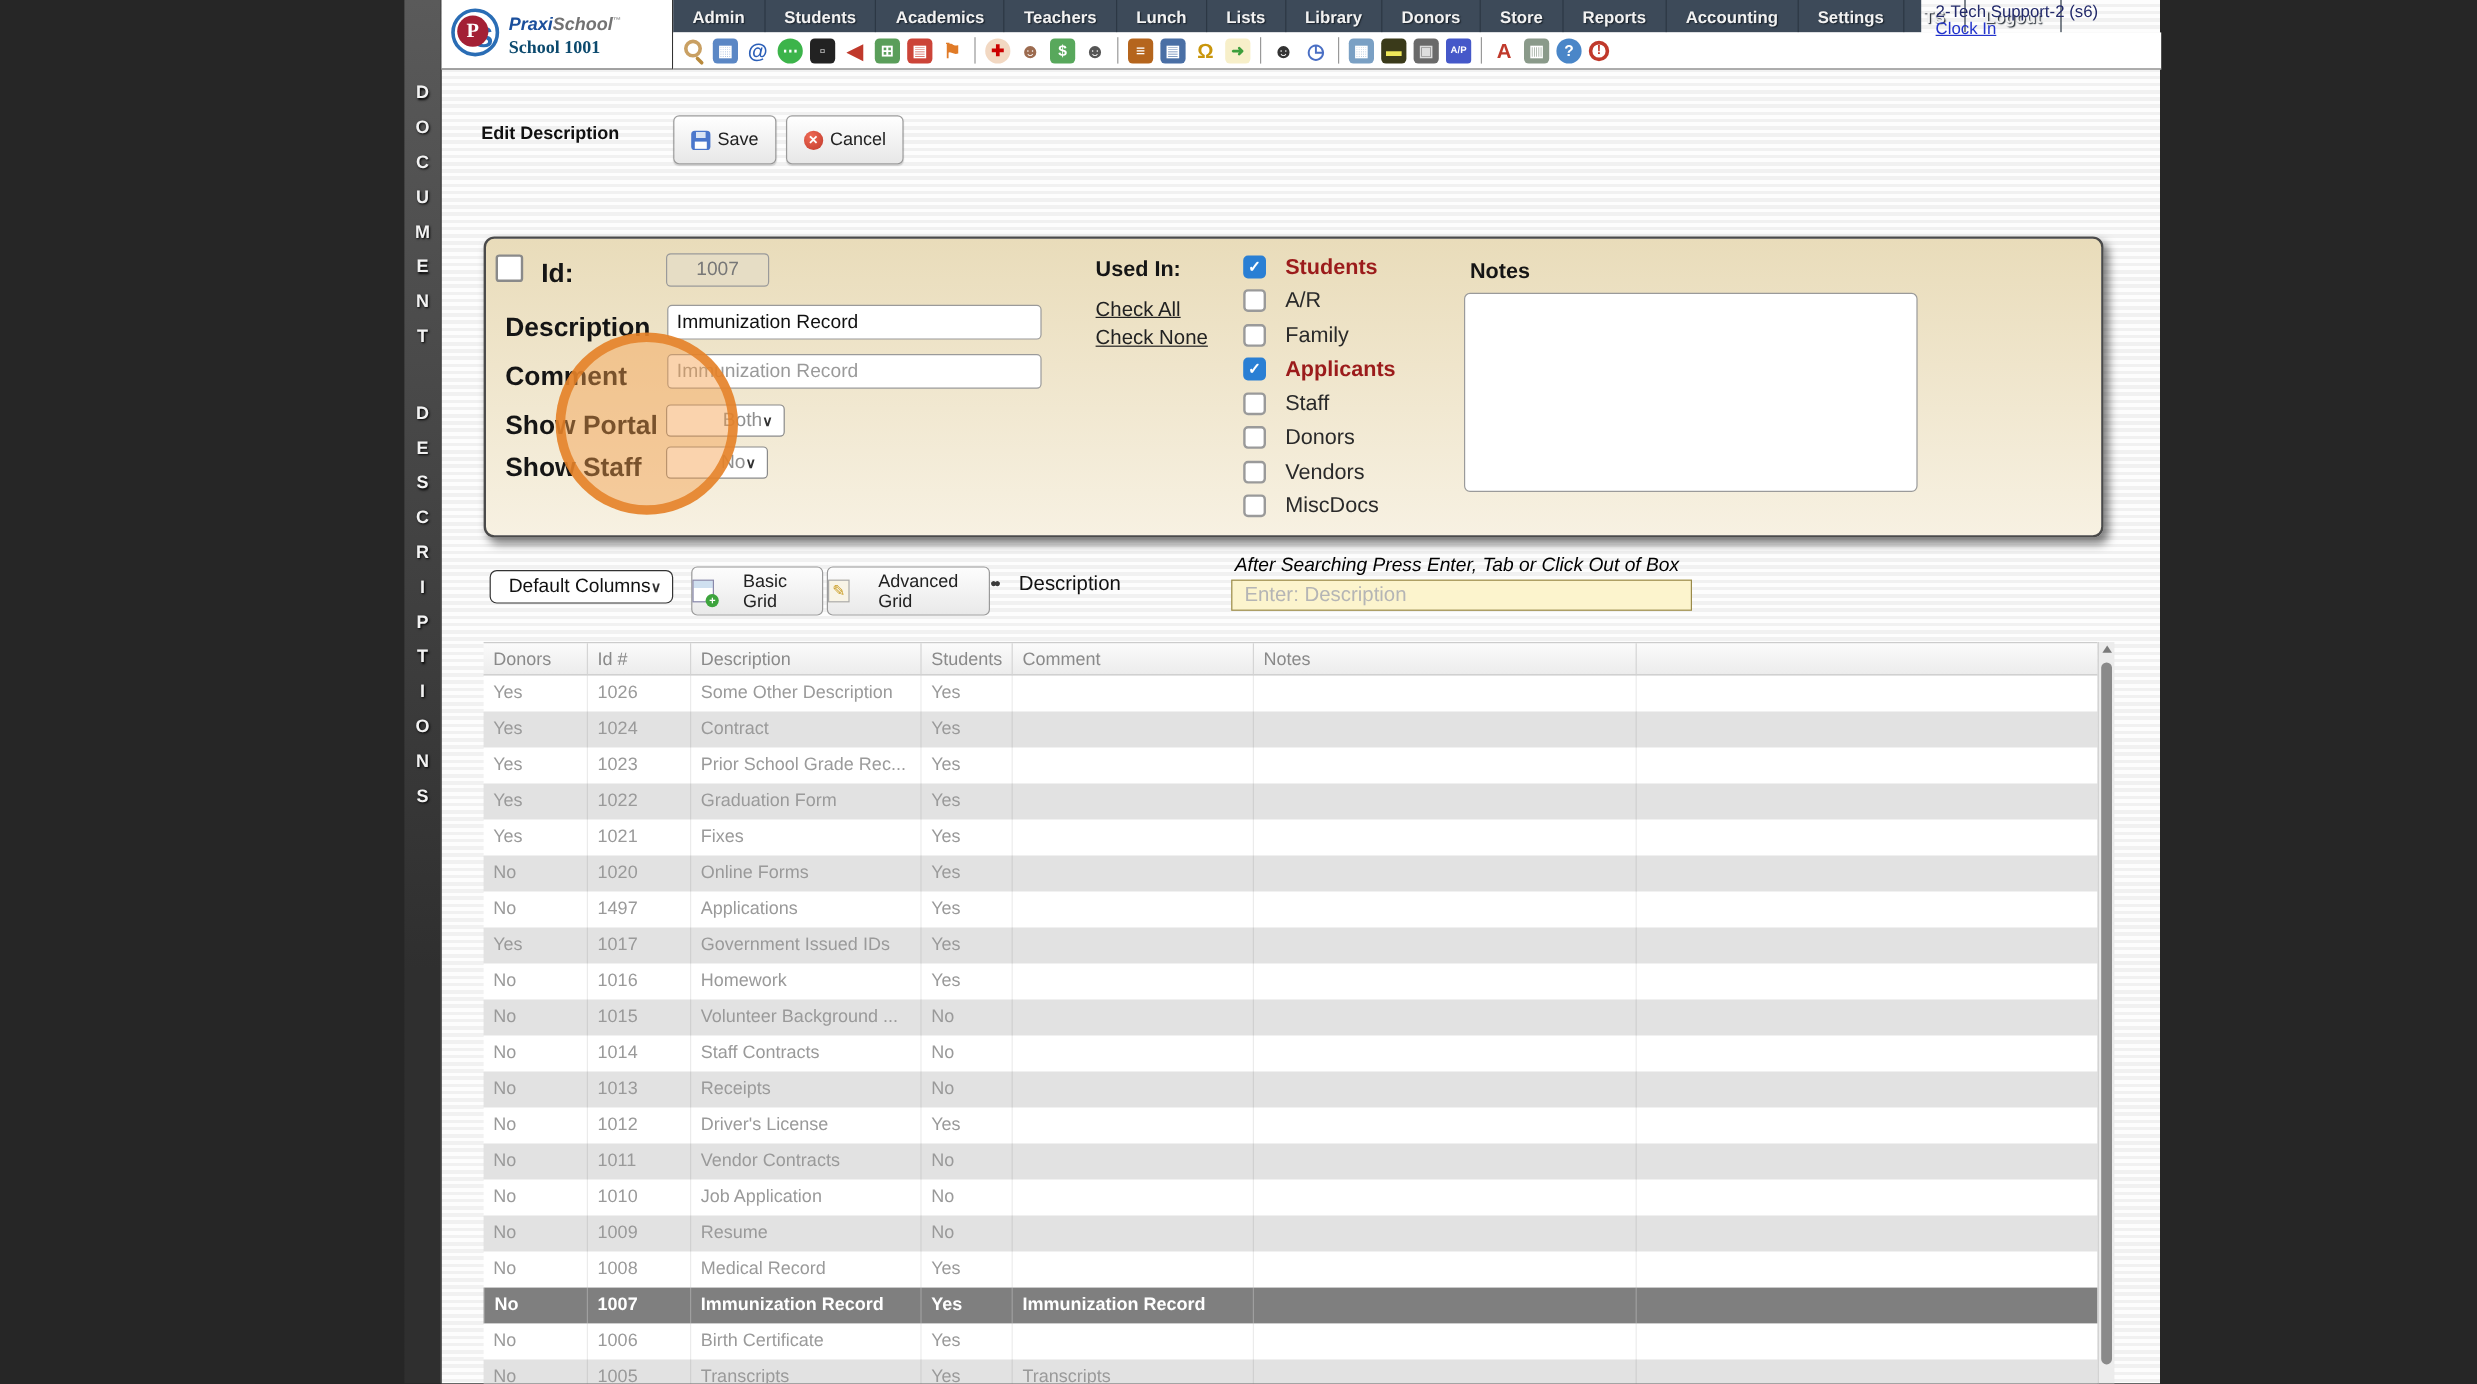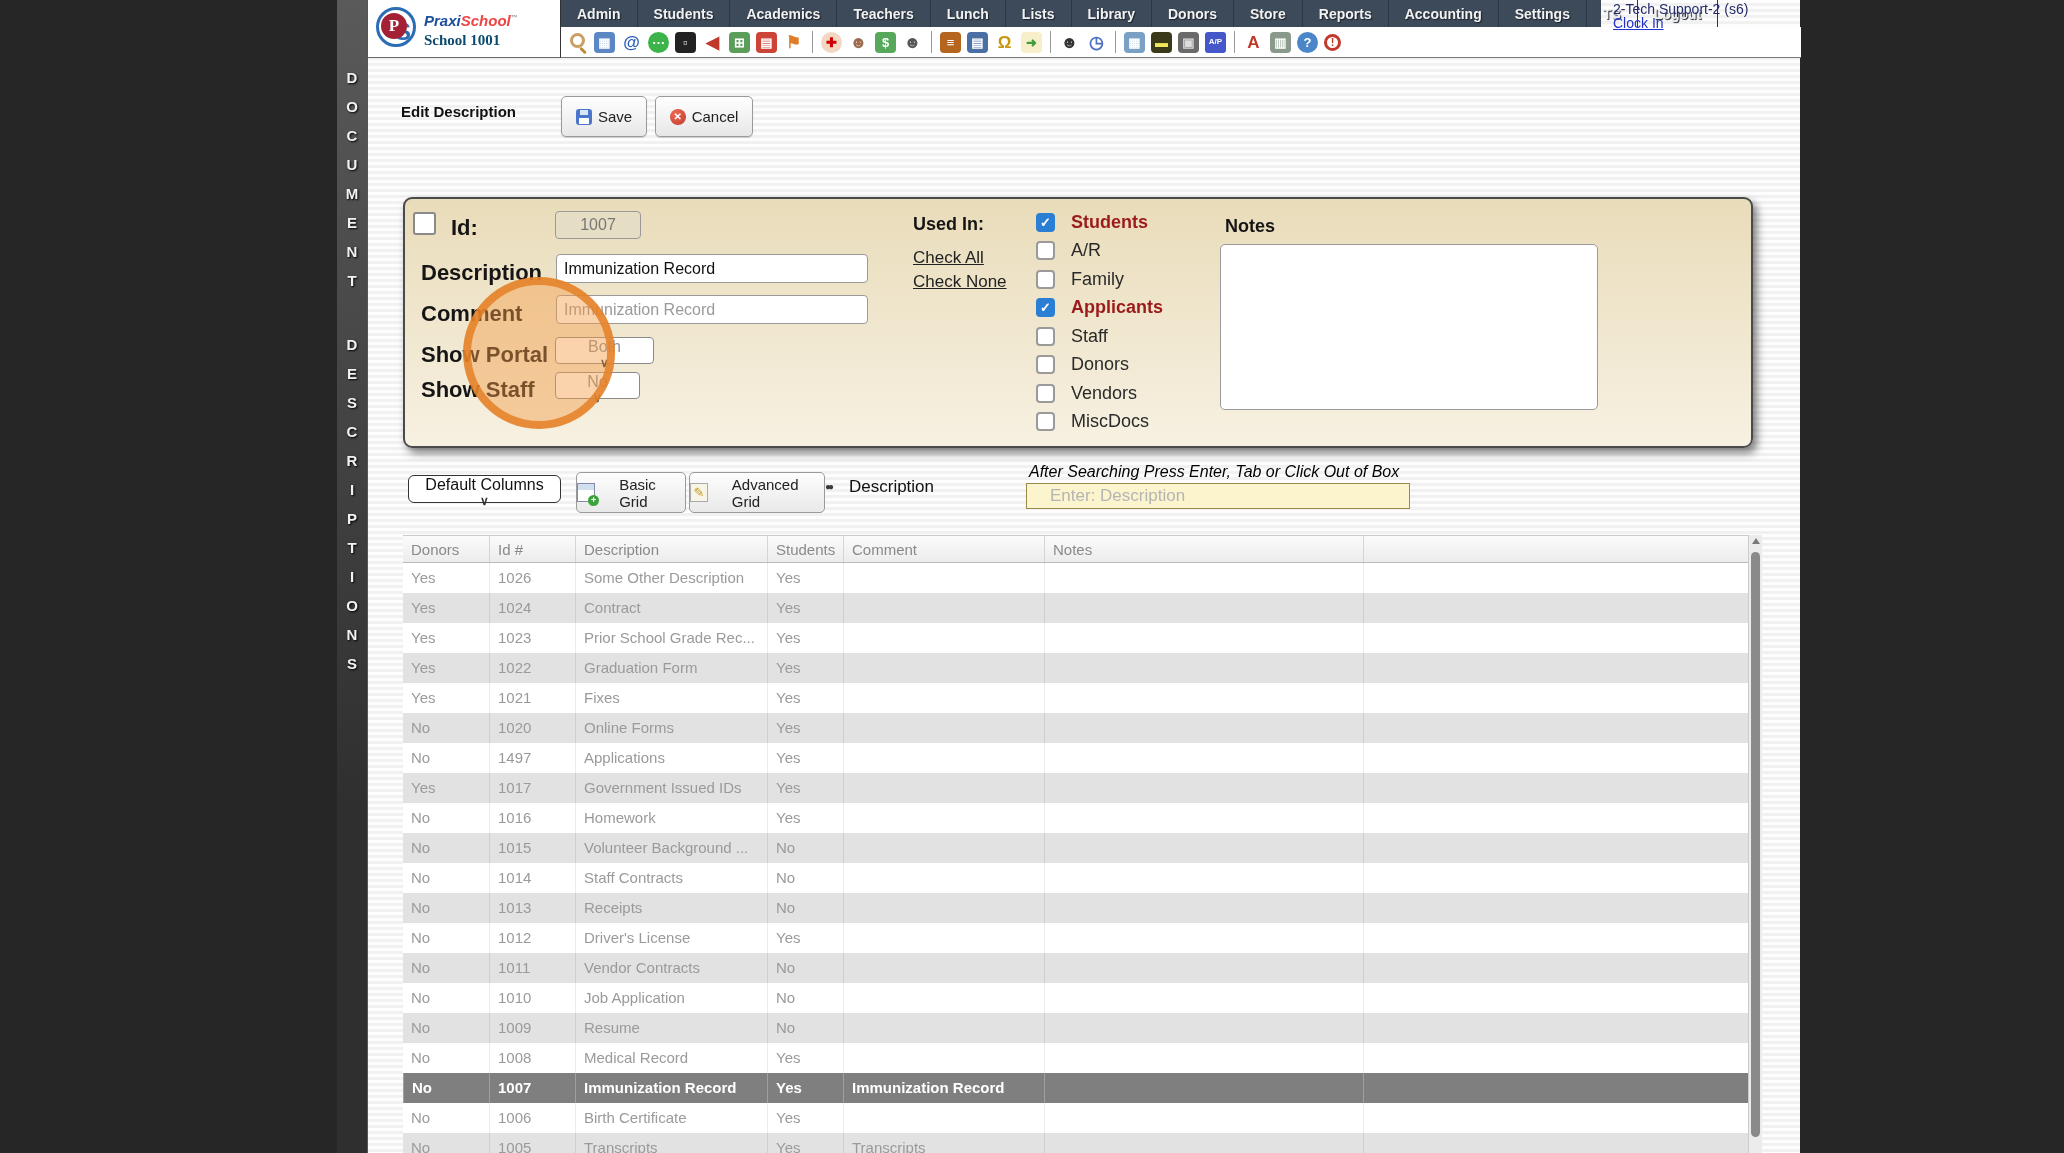--- a/index.html
+++ b/index.html
@@ -22,21 +22,21 @@
 
   
   #brand{position:absolute;left:0;top:0;width:193px;height:58px;background:#fff;
     border-right:1px solid #333;border-bottom:1px solid #666;}
   #logo-mark{position:absolute;left:7px;top:6px;width:46px;height:46px;}
   #logo-ring{position:absolute;left:1px;top:1px;width:40px;height:40px;border:3px solid #2a6db5;border-radius:50%;}
   #logo-s{position:absolute;left:20px;top:12px;color:#2a6db5;font-size:24px;font-weight:bold;}
   #logo-p{position:absolute;left:6px;top:7px;width:26px;height:26px;background:#a32035;border-radius:50%;
     color:#fff;font-weight:bold;font-size:17px;text-align:center;line-height:26px;font-family:"Liberation Serif",serif;}
   #brand-text{position:absolute;left:56px;top:12px;font-weight:bold;font-style:italic;font-size:15px;white-space:nowrap;}
-  #brand-praxi{color:#1b4f9c;} #brand-school{color:#ef4444;margin-top:16px;}
+  #brand-praxi{color:#1b4f9c;} #brand-school{color:#737373;margin-top:16px;}
   #brand-tm{font-size:7px;color:#999;vertical-align:super;font-style:normal;}
   #school-line{position:absolute;left:56px;top:32px;color:#0c4a6e;font-weight:bold;font-size:15px;font-family:Liberation Serif, serif;}
 
   
   #nav{position:absolute;left:193px;top:0;width:1040px;height:27px;background:#3d4a59;
     display:flex;align-items:stretch;}
   .nav-item{color:#f2f2f2;font-weight:bold;font-size:14px;display:flex;align-items:center;
     padding:0 16px;border-right:1px solid #2c3744;text-shadow:1px 1px 1px #1b232c;cursor:pointer;}
 
   
@@ -76,21 +76,21 @@
     box-shadow:4px 5px 8px rgba(0,0,0,.5);}
   .flabel{position:absolute;font-weight:bold;color:#151515;font-size:22px;}
   .finput{position:absolute;background:#fff;border:1px solid #9a9a9a;border-radius:4px;
     font-size:16px;color:#111;padding:0 7px;font-family:"Liberation Sans",sans-serif;}
   #id-check{position:absolute;left:8px;top:13px;width:23px;height:23px;background:#fff;
     border:2px solid #8a8a8a;border-radius:3px;cursor:pointer;}
   #id-input{left:150px;top:12px;width:86px;height:28px;background:#e6ddc5;color:#777;text-align:center;}
   #desc-input{left:151px;top:55px;width:312px;height:29px;}
   #comment-input{left:151px;top:96px;width:312px;height:29px;color:#9a9a9a;}
   .fsel{position:absolute;background:#fff;border:1px solid #8a8a8a;border-radius:4px;display:flex;
-    align-items:center;justify-content:flex-start;padding:0 9px;font-size:16px;color:#8f8f8f;cursor:pointer;flex-direction:column;}
+    align-items:center;justify-content:flex-end;padding:0 9px;font-size:16px;color:#8f8f8f;cursor:pointer;}
   #portal-sel{left:150px;top:138px;width:99px;height:27px;}
   #staff-sel{left:150px;top:173px;width:85px;height:27px;}
   .chev{color:#333;font-size:12px;font-weight:bold;}
   .flink{position:absolute;font-size:17px;color:#222;text-decoration:underline;cursor:pointer;}
   #usedin-list{position:absolute;left:631px;top:13px;display:flex;flex-direction:column;gap:8.5px;}
   .ui-row{display:flex;align-items:center;gap:16px;height:20px;}
   .cb{width:19px;height:19px;border:2px solid #9a9a9a;border-radius:4px;background:#fff;cursor:pointer;
     display:flex;align-items:center;justify-content:center;font-size:13px;font-weight:bold;color:#fff;flex:0 0 auto;}
   .cb-on{background:#2a7fd4;border-color:#2a7fd4;}
   .ui-label{font-size:18px;color:#2a2a2a;}
@@ -110,21 +110,21 @@
   #basic-btn{left:208px;width:110px;} #adv-btn{left:321px;width:136px;}
   .icon-basic{width:19px;height:19px;background:linear-gradient(#cfe0f0 0 6px,#fff 6px);border:1px solid #88a;position:relative;}
   .icon-basic::after{content:"+";position:absolute;right:-5px;bottom:-5px;width:11px;height:11px;background:#3da43d;
     color:#fff;border-radius:50%;font-size:9px;line-height:11px;text-align:center;font-weight:bold;}
   .icon-adv{width:19px;height:19px;background:#f8f4e6;border:1px solid #aaa;color:#c99a1e;font-size:13px;
     display:flex;align-items:center;justify-content:center;}
   #binoc{position:absolute;left:457px;top:481px;color:#3a3a3a;font-size:10px;letter-spacing:-3px;font-weight:bold;}
   #grid-entity{position:absolute;left:481px;top:477px;font-size:17px;color:#111;}
   #search-hint{position:absolute;left:661px;top:463px;font-style:italic;font-size:16px;color:#000;}
   #search-input{position:absolute;left:658px;top:483px;width:384px;height:26px;background:#fcf4cd;
-    border:1px solid #9a8a4a;font-size:17px;padding:0 23px;color:#555;font-family:"Liberation Sans",sans-serif;}
+    border:1px solid #9a8a4a;font-size:17px;padding:0 10px;color:#555;font-family:"Liberation Sans",sans-serif;}
   #search-input::placeholder{color:#b5b5b5;}
 
   
   #grid{position:absolute;left:35px;top:535px;width:1345px;}
   #grid-head{display:flex;height:28px;background:linear-gradient(#fbfbfb,#ececec);
     border-top:1px solid #ccc;border-bottom:1px solid #bbb;}
   .th{font-size:15px;color:#8a8a8a;line-height:27px;padding-left:8px;border-left:1px solid #d5d5d5;
     overflow:hidden;white-space:nowrap;cursor:pointer;}
   .th:first-child{border-left:none;}
   .tr{display:flex;height:30px;}

